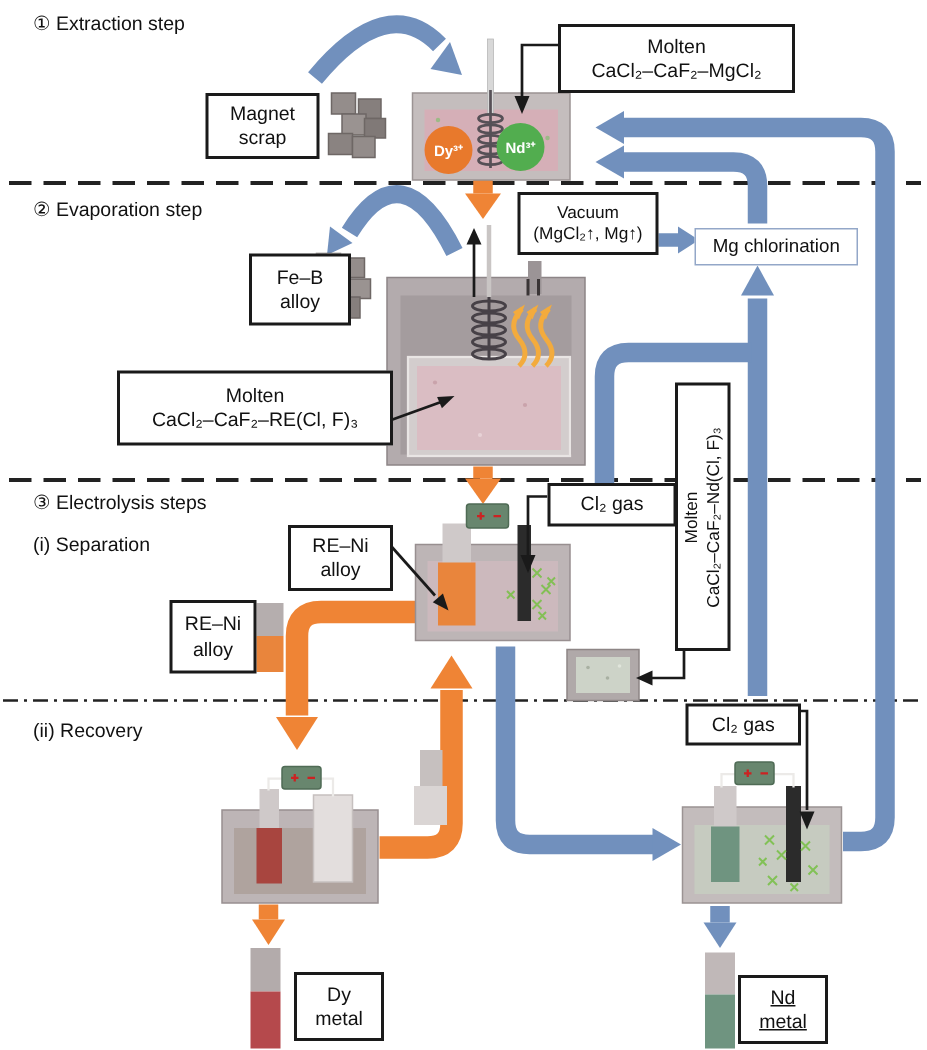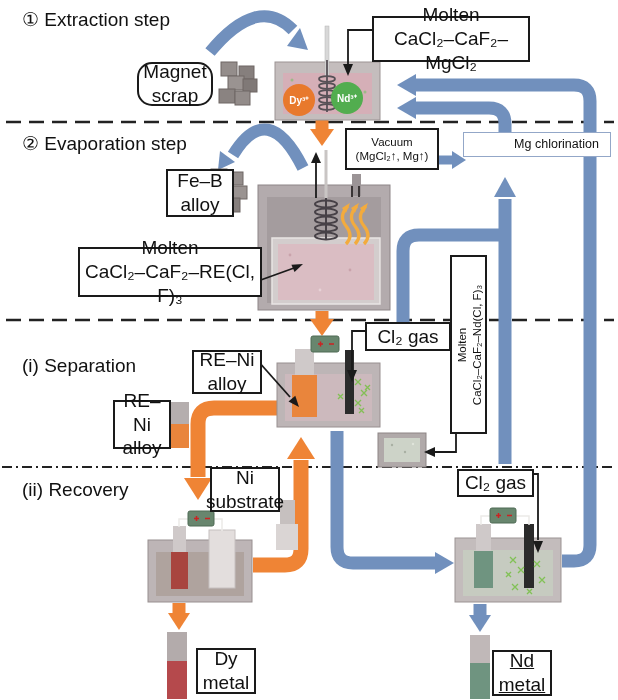--- a/index.html
+++ b/index.html
@@ -1,23 +1,23 @@
 <!DOCTYPE html>
 <html><head>
 <meta charset="utf-8">
 <style>
   html,body{margin:0;padding:0;background:#fff;}
   #fig{position:relative;width:618px;height:700px;background:#fff;overflow:hidden;
        font-family:"Liberation Sans",sans-serif;color:#111;}
   #gfx{position:absolute;left:0;top:0;z-index:1;}
   .box{position:absolute;z-index:2;background:#fff;border:2px solid #1a1a1a;
        display:flex;align-items:center;justify-content:center;text-align:center;
-       font-size:19px;line-height:1.25;white-space:pre-line;}
+       font-size:13px;line-height:1.25;white-space:pre-line;}
   .box.thin{border:1.5px solid #93a7c8;font-size:12.5px;}
-  .seclabel{position:absolute;z-index:2;font-size:19px;white-space:pre;}
+  .seclabel{position:absolute;z-index:2;font-size:13px;white-space:pre;}
   .vwrap{position:absolute;z-index:2;background:#fff;border:2px solid #1a1a1a;}
   .vtext{position:absolute;left:50%;top:50%;width:175px;height:33px;
          transform:translate(-50%,-50%) rotate(-90deg);
          display:flex;align-items:center;justify-content:center;text-align:center;
          font-size:11.5px;line-height:1.3;white-space:pre-line;}
 </style>
 </head>
 <body>
 
 <div id="fig">
@@ -213,44 +213,43 @@
     <polygon fill="#1a1a1a" stroke="none" points="352,382 347,370 357,370"></polygon>
     <path d="M456 430 V452 H432"></path>
     <polygon fill="#1a1a1a" stroke="none" points="424,452 435,447 435,457"></polygon>
     <path d="M530 474 H538 V540"></path>
     <polygon fill="#1a1a1a" stroke="none" points="538,553 533,541 543,541"></polygon>
   </g>
 </svg>
 
   <div class="seclabel" style="left:22px;top:8px;">① Extraction step</div>
   <div class="seclabel" style="left:22px;top:132px;text-align:center;">② Evaporation step</div>
+  <div class="seclabel" style="left:22px;top:327px;">③ Electrolysis steps</div>
   <div class="seclabel" style="left:22px;top:355px;">(i) Separation</div>
   <div class="seclabel" style="left:22px;top:479px;">(ii) Recovery</div>
 
-  <div class="box" style="left:137px;top:62px;width:72px;height:40px;border-radius:15px;">Magnet
+  <div class="box" style="left:137px;top:62px;width:72px;height:40px;">Magnet
 scrap</div>
   <div class="box" style="left:372px;top:16px;width:154px;height:42px;">Molten
 CaCl₂–CaF₂–MgCl₂</div>
   <div class="box" style="left:150px;top:169px;width:64px;height:44px;margin-left:16px;">Fe–B
 alloy</div>
   <div class="box" style="left:345px;top:128px;width:90px;height:38px;font-size:11.5px;">Vacuum
 (MgCl₂↑, Mg↑)</div>
-  <div class="box thin" style="left:463px;top:132px;width:107px;height:23px;padding-left:39px;">Mg chlorination</div>
+  <div class="box thin" style="left:463px;top:152px;width:107px;height:23px;">Mg chlorination</div>
   <div class="box" style="left:78px;top:247px;width:180px;height:46px;">Molten
 CaCl₂–CaF₂–RE(Cl, F)₃</div>
   <div class="box" style="left:192px;top:350px;width:66px;height:40px;">RE–Ni
 alloy</div>
   <div class="box" style="left:113px;top:400px;width:54px;height:45px;">RE–Ni
 alloy</div>
   <div class="box" style="left:365px;top:322px;width:82px;height:25px;">Cl₂ gas</div>
   <div class="vwrap" style="left:450px;top:255px;width:33px;height:175px;">
     <div class="vtext">Molten
 CaCl₂–CaF₂–Nd(Cl, F)₃</div>
   </div>
-  <div class="box" style="left:210px;top:467px;width:66px;height:41px;">Ni
-substrate</div>
   <div class="box" style="left:457px;top:469px;width:73px;height:24px;">Cl₂ gas</div>
   <div class="box" style="left:196px;top:648px;width:56px;height:42px;">Dy
 metal</div>
   <div class="box" style="left:492px;top:650px;width:56px;height:42px;text-decoration:underline;">Nd
 metal</div>
 
 </div>
 
 </body></html>

